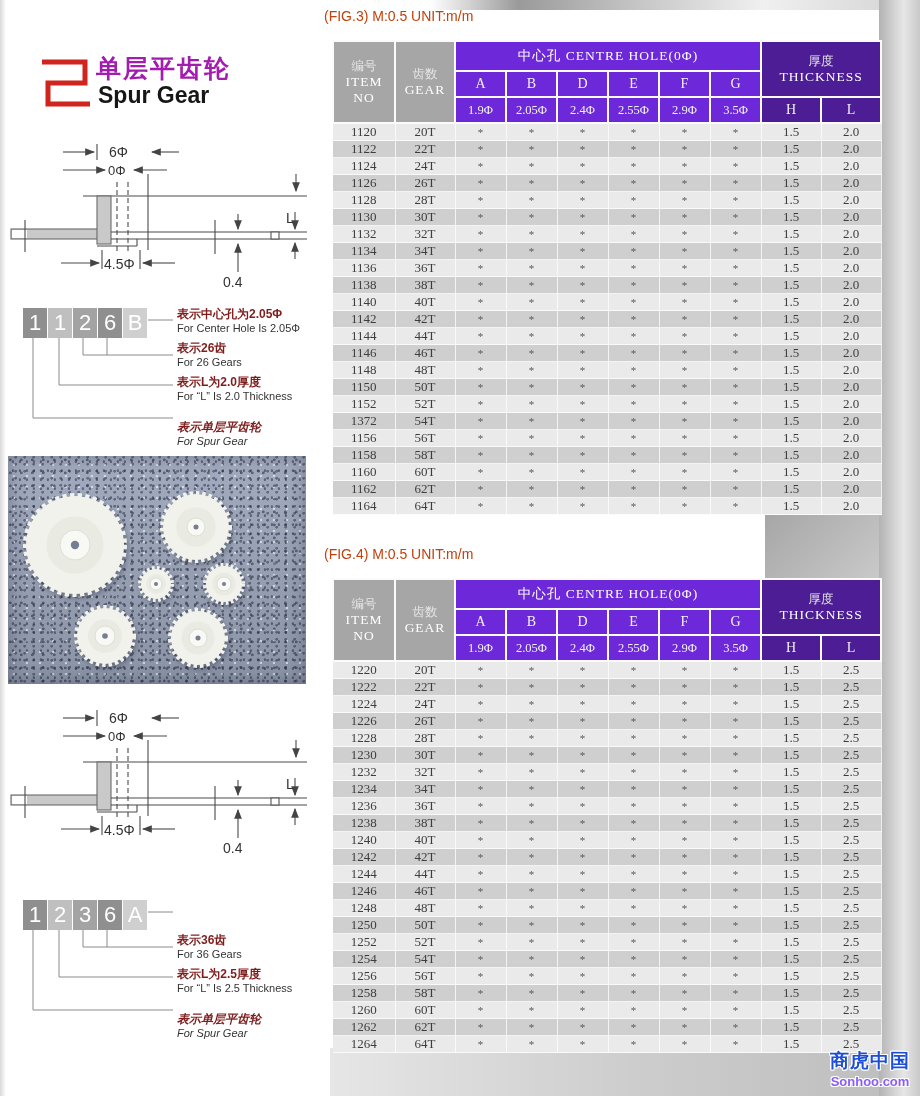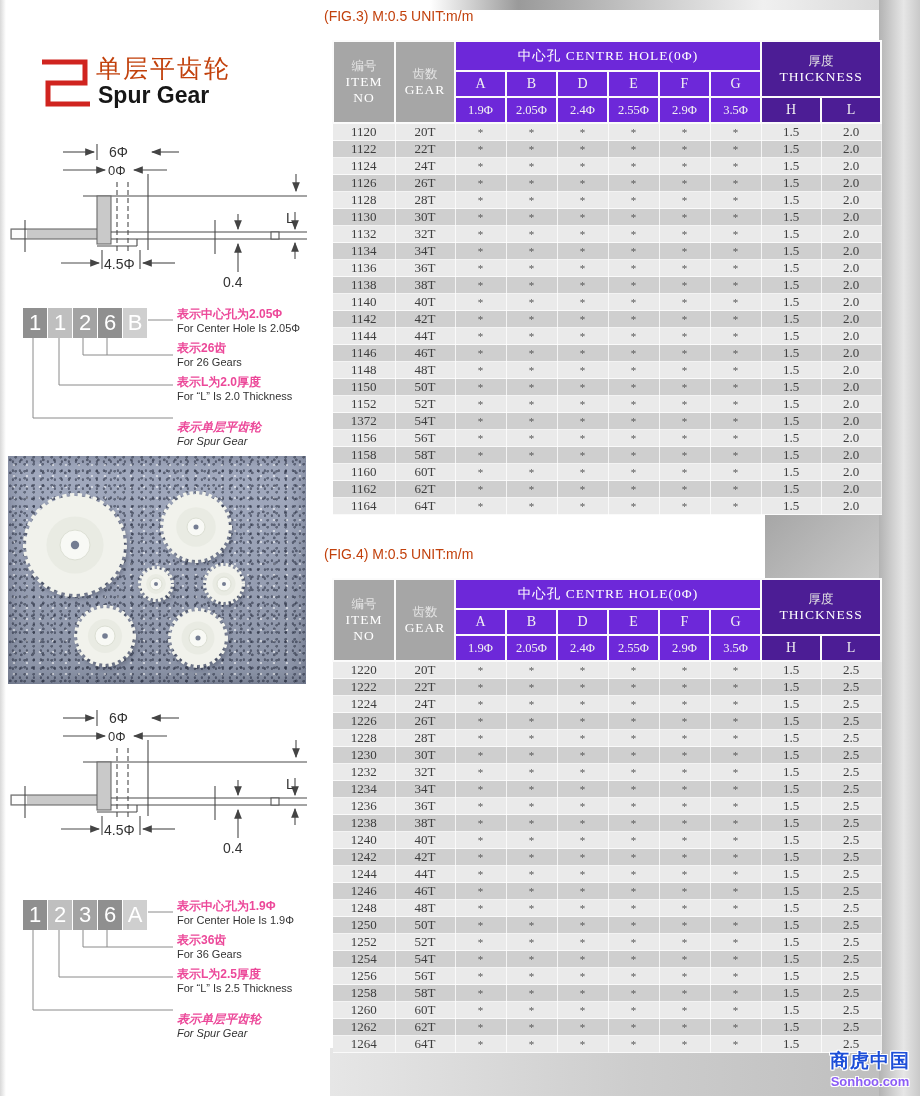--- a/index.html
+++ b/index.html
@@ -12,38 +12,38 @@
     background:linear-gradient(to right,#b3b3b3,#e6e6e6 60%,#c9c9c9);}
   .bg-mid{position:absolute;left:765px;top:513px;width:114px;height:65px;
     background:linear-gradient(135deg,#a6a6a6,#c9c9c9);}
   .bg-bottom{position:absolute;left:330px;top:1048px;width:549px;height:48px;
     background:linear-gradient(to right,#e6e6e6,#cdcdcd 55%,#bfbfbf);}
   .bg-left{position:absolute;left:0;top:0;width:6px;height:1096px;
     background:linear-gradient(to right,#d9d9d9,#fff);}
 
   
   .logo{position:absolute;left:40px;top:58px;}
-  .title-cn{position:absolute;left:96px;top:52px;font-size:25px;font-weight:400;color:#c2410c;letter-spacing:2px;}
+  .title-cn{position:absolute;left:96px;top:52px;font-size:25px;font-weight:700;color:#a21caf;letter-spacing:2px;}
   .title-en{position:absolute;left:98px;top:82px;font-size:23px;font-weight:600;color:#161616;}
 
   
   .diag{position:absolute;left:5px;width:310px;height:170px;}
   #diag1{top:132px;} #diag2{top:698px;}
   .diag text{font-family:"Liberation Sans",sans-serif;fill:#333;}
 
   
   .pcode{position:absolute;left:15px;width:315px;height:158px;}
   #pcode1{top:305px;} #pcode2{top:897px;}
   .pc-row{position:absolute;left:8px;top:3px;display:flex;}
   .pc-box{width:24px;height:30px;margin-right:1px;color:#fff;font-size:22px;line-height:30px;text-align:center;
           font-family:"Liberation Sans",sans-serif;}
   .pc0{background:#8f8f8f;} .pc1{background:#bfbfbf;} .pc2{background:#a3a3a3;} .pc3{background:#8f8f8f;} .pc4{background:#cfcfcf;}
   .pc-lines{position:absolute;left:0;top:0;}
   .note{position:absolute;left:162px;width:160px;}
-  .note .cn{font-size:12px;font-weight:700;color:#ec4899;line-height:15px;}
+  .note .cn{font-size:12px;font-weight:700;color:#7f1d1d;line-height:15px;}
   .note .en{font-size:11px;color:#333;line-height:13px;}
   .n0{top:2px;} .n1{top:36px;} .n2{top:70px;} .n3{top:115px;font-style:italic;}
 
   
   #photo{position:absolute;left:8px;top:456px;width:298px;height:228px;background-color:#97a0b3;
     background-image:
       radial-gradient(circle at 20% 30%,rgba(38,44,62,.55) 0 1.2px,transparent 1.7px),
       radial-gradient(circle at 70% 62%,rgba(28,34,52,.5) 0 1px,transparent 1.5px),
       radial-gradient(circle at 45% 82%,rgba(255,255,255,.55) 0 1px,transparent 1.5px),
       radial-gradient(circle at 85% 18%,rgba(24,30,46,.45) 0 1.1px,transparent 1.6px),
@@ -271,24 +271,20 @@
         <path d="M18,33 V113 M18,113 H158"></path>
       </g>
     </svg>
     <div class="pc-row">
         <span class="pc-box pc0">1</span>
         <span class="pc-box pc1">2</span>
         <span class="pc-box pc2">3</span>
         <span class="pc-box pc3">6</span>
         <span class="pc-box pc4">A</span>
       </div>
-    <div class="note n0">
-      <div class="cn">表示中心孔为1.9Φ</div>
-      <div class="en">For Center Hole Is 1.9Φ</div>
-    </div>
     <div class="note n1">
       <div class="cn">表示36齿</div>
       <div class="en">For 36 Gears</div>
     </div>
     <div class="note n2">
       <div class="cn">表示L为2.5厚度</div>
       <div class="en">For “L” Is 2.5 Thickness</div>
     </div>
     <div class="note n3">
       <div class="cn">表示单层平齿轮</div>

